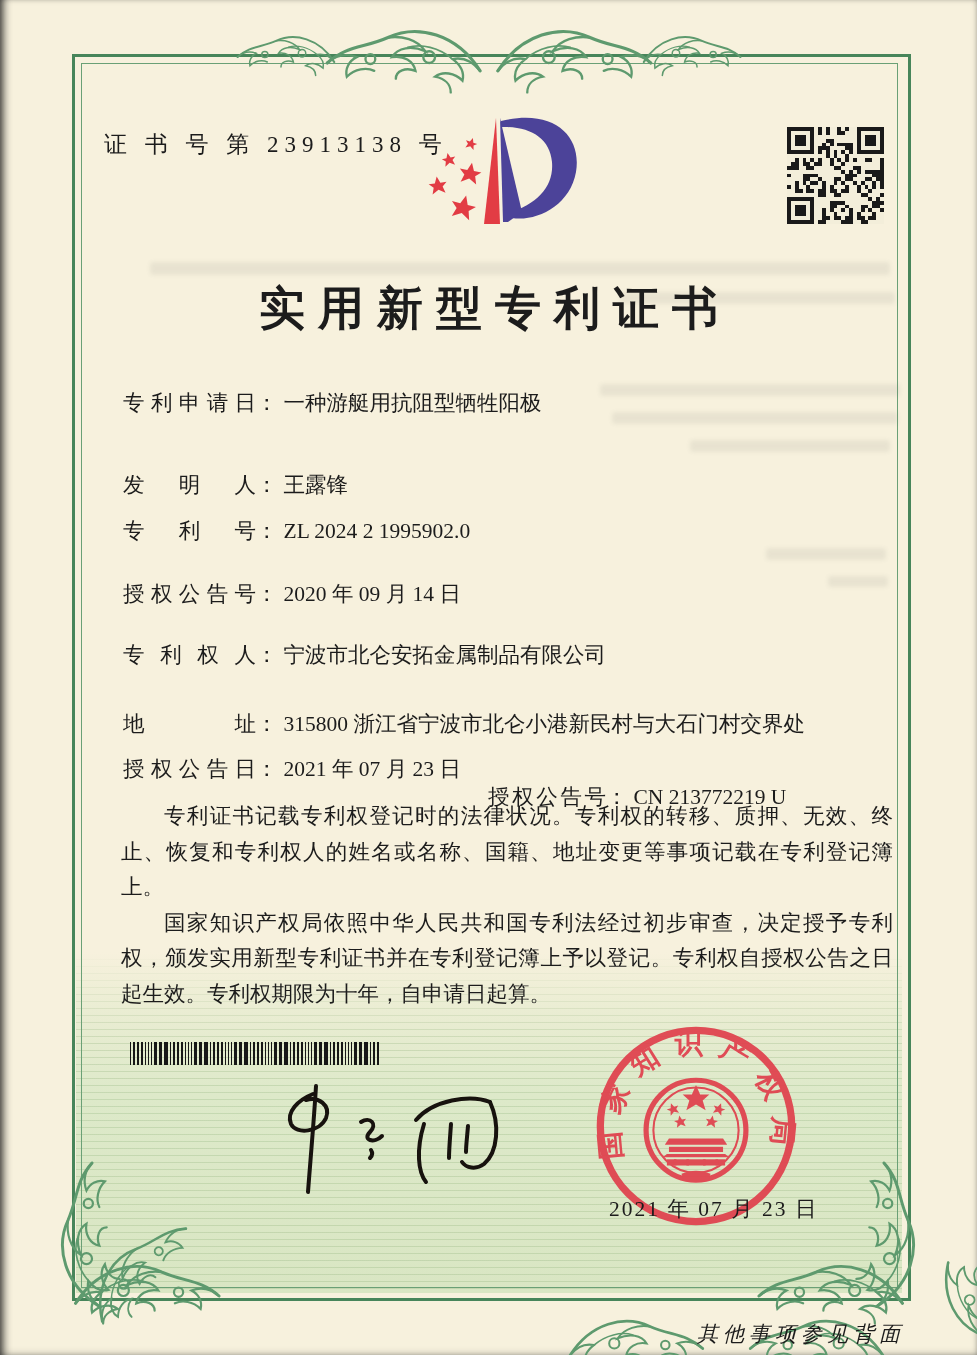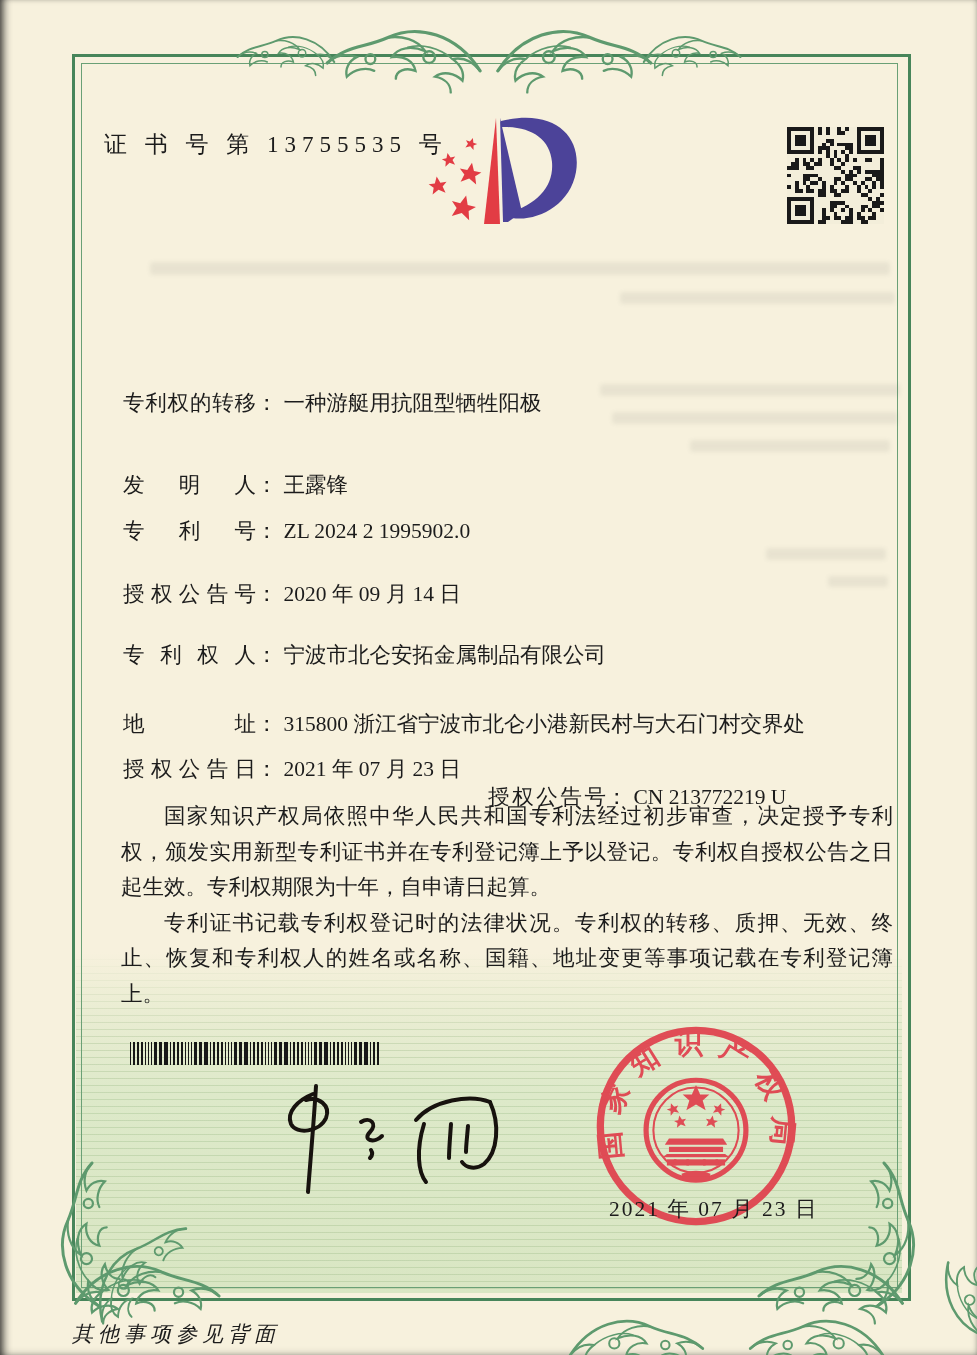--- a/index.html
+++ b/index.html
@@ -46,21 +46,21 @@
   .grant-right .flabel{width:118px;margin-top:28px;}
   .paras{position:absolute;left:121px;top:799px;width:772px;font-size:21.5px;line-height:35.5px;
          text-align:justify;text-justify:inter-ideograph;}
   .paras p{margin:0;text-indent:2em;}
   .barcode{position:absolute;left:130px;top:1042px;width:254px;height:23px;}
   .signer{position:absolute;left:134px;top:1109px;font-size:22.5px;letter-spacing:4px;line-height:45px;}
   .signature{position:absolute;left:258px;top:1080px;}
   .seal{position:absolute;left:592px;top:1022px;width:208px;height:208px;opacity:.93;}
   .seal-date{position:absolute;left:609px;top:1194px;font-size:21.5px;letter-spacing:2px;white-space:nowrap;}
   .page-info{position:absolute;left:72px;width:833px;top:1258px;text-align:center;font-size:17.5px;letter-spacing:2px;}
-  .back-note{position:absolute;left:72px;width:833px;top:1320px;text-align:left;
+  .back-note{position:absolute;left:72px;width:833px;top:1320px;text-align:right;
              font-size:21px;letter-spacing:5px;font-style:italic;}
   .qr{position:absolute;left:787px;top:127px;width:97px;height:97px;}
   .logo{position:absolute;left:404px;top:96px;width:205px;height:152px;}
 </style>
 </head>
 <body>
 
 <div class="page">
 
   <div class="green-zone">
@@ -101,21 +101,21 @@
   </svg>
 
   <div class="bleed" style="left:150px;top:262px;width:740px;height:13px"></div>
   <div class="bleed" style="left:620px;top:292px;width:275px;height:12px"></div>
   <div class="bleed" style="left:600px;top:384px;width:300px;height:12px"></div>
   <div class="bleed" style="left:612px;top:412px;width:286px;height:12px"></div>
   <div class="bleed" style="left:690px;top:440px;width:200px;height:12px"></div>
   <div class="bleed" style="left:766px;top:548px;width:120px;height:12px"></div>
   <div class="bleed" style="left:828px;top:576px;width:60px;height:11px"></div>
 
-  <div class="cert-no">证 书 号 第 13755535 号</div>
+  <div class="cert-no">证 书 号 第 23913138 号</div>
 
   <svg class="logo" viewBox="0 0 205 152">
     <defs>
       <polygon id="star5" points="0,-10 2.94,-3.09 9.51,-3.09 4.76,1.18 6.88,8.09 0,4 -6.88,8.09 -4.76,1.18 -9.51,-3.09 -2.94,-3.09"></polygon>
     </defs>
 
     <path d="M97,25 C150,12 178,40 172,76 C166,110 132,126 108,122 C104,121 102,119 104,117 C134,108 150,90 148,66 C146,42 126,30 97,31 Z" fill="#4c4399"></path>
     <polygon points="96,22 118,116 104,126 99,126" fill="#4c4399"></polygon>
 
     <polygon points="92,22 80,128 96,128" fill="#e23c44"></polygon>
@@ -307,24 +307,25 @@
       <rect x="1" y="1" width="5" height="5" fill="#f3eeda"></rect>
       <rect x="2" y="2" width="3" height="3" fill="#1a1a1a"></rect>
       <rect x="18" y="0" width="7" height="7" fill="#1a1a1a"></rect>
       <rect x="19" y="1" width="5" height="5" fill="#f3eeda"></rect>
       <rect x="20" y="2" width="3" height="3" fill="#1a1a1a"></rect>
       <rect x="0" y="18" width="7" height="7" fill="#1a1a1a"></rect>
       <rect x="1" y="19" width="5" height="5" fill="#f3eeda"></rect>
       <rect x="2" y="20" width="3" height="3" fill="#1a1a1a"></rect>
     </svg>
 
+  <div class="title">实用新型专利证书</div>
 
   <div class="fields">
     <div class="frow" style="top:0">
-      <span class="flabel">专利权的转移</span><span class="fcolon">：</span><span>一种游艇用抗阻型牺牲阳极</span>
+      <span class="flabel">专利申请日</span><span class="fcolon">：</span><span>一种游艇用抗阻型牺牲阳极</span>
     </div>
     <div class="frow" style="top:82px">
       <span class="flabel">发明人</span><span class="fcolon">：</span><span>王露锋</span>
     </div>
     <div class="frow" style="top:128px">
       <span class="flabel">专利号</span><span class="fcolon">：</span><span>ZL 2024 2 1995902.0</span>
     </div>
     <div class="frow" style="top:191px">
       <span class="flabel">授权公告号</span><span class="fcolon">：</span><span>2020 年 09 月 14 日</span>
     </div>
@@ -336,22 +337,22 @@
     </div>
     <div class="frow" style="top:366px">
       <span class="flabel">授权公告日</span><span class="fcolon">：</span><span>2021 年 07 月 23 日</span>
       <span class="grant-right">
         <span class="flabel">授权公告号</span><span class="fcolon">：</span><span>CN 213772219 U</span>
       </span>
     </div>
   </div>
 
   <div class="paras">
+    <p>专利证书记载专利权登记时的法律状况。专利权的转移、质押、无效、终止、恢复和专利权人的姓名或名称、国籍、地址变更等事项记载在专利登记簿上。</p>
     <p>国家知识产权局依照中华人民共和国专利法经过初步审查，决定授予专利权，颁发实用新型专利证书并在专利登记簿上予以登记。专利权自授权公告之日起生效。专利权期限为十年，自申请日起算。</p>
-    <p>专利证书记载专利权登记时的法律状况。专利权的转移、质押、无效、终止、恢复和专利权人的姓名或名称、国籍、地址变更等事项记载在专利登记簿上。</p>
   </div>
 
   <svg class="barcode" id="barcode-svg" viewBox="0 0 254 23" preserveAspectRatio="none">
       <rect x="0" y="0" width="1" height="23" fill="#171717"></rect>
       <rect x="3" y="0" width="2" height="23" fill="#171717"></rect>
       <rect x="7" y="0" width="2" height="23" fill="#171717"></rect>
       <rect x="11" y="0" width="2" height="23" fill="#171717"></rect>
       <rect x="15" y="0" width="1" height="23" fill="#171717"></rect>
       <rect x="18" y="0" width="1" height="23" fill="#171717"></rect>
       <rect x="21" y="0" width="1" height="23" fill="#171717"></rect>

